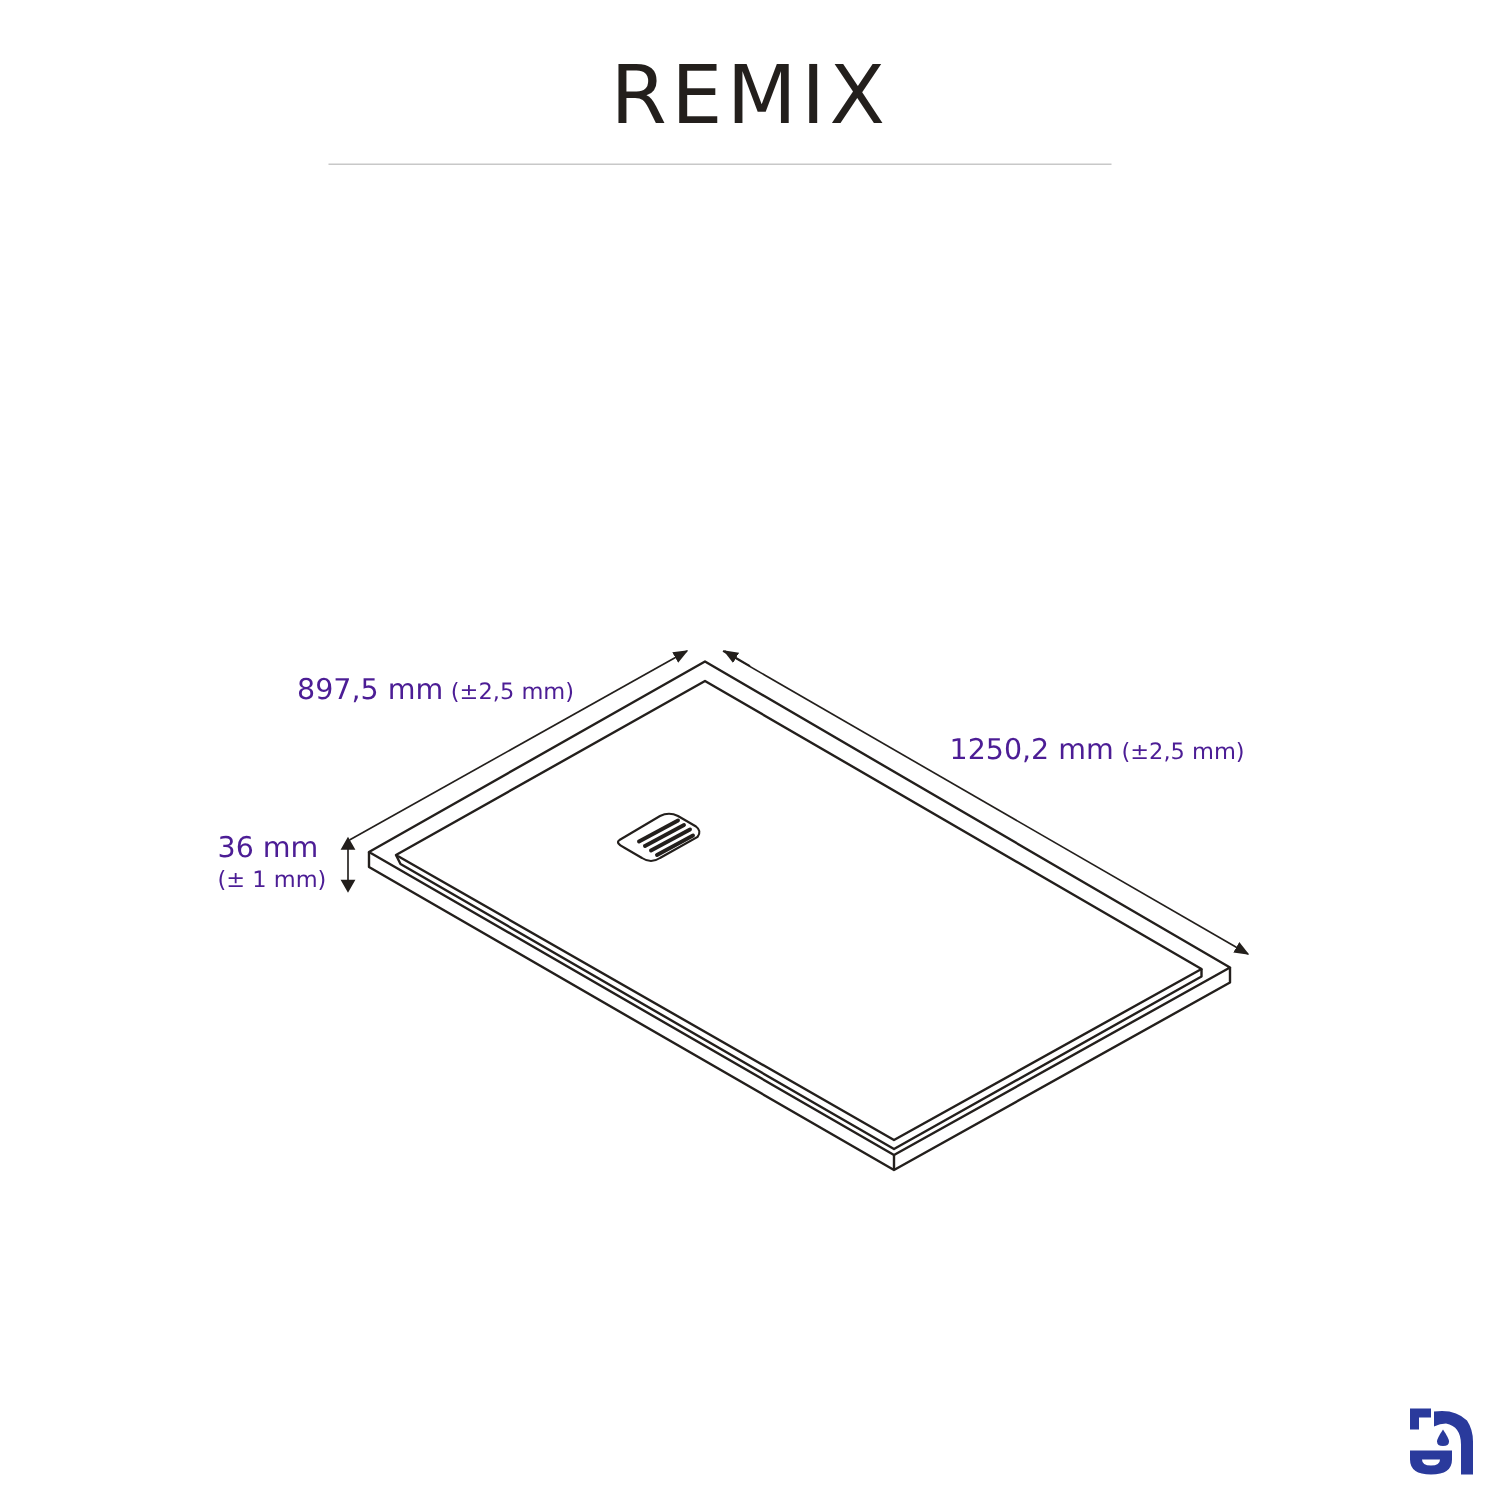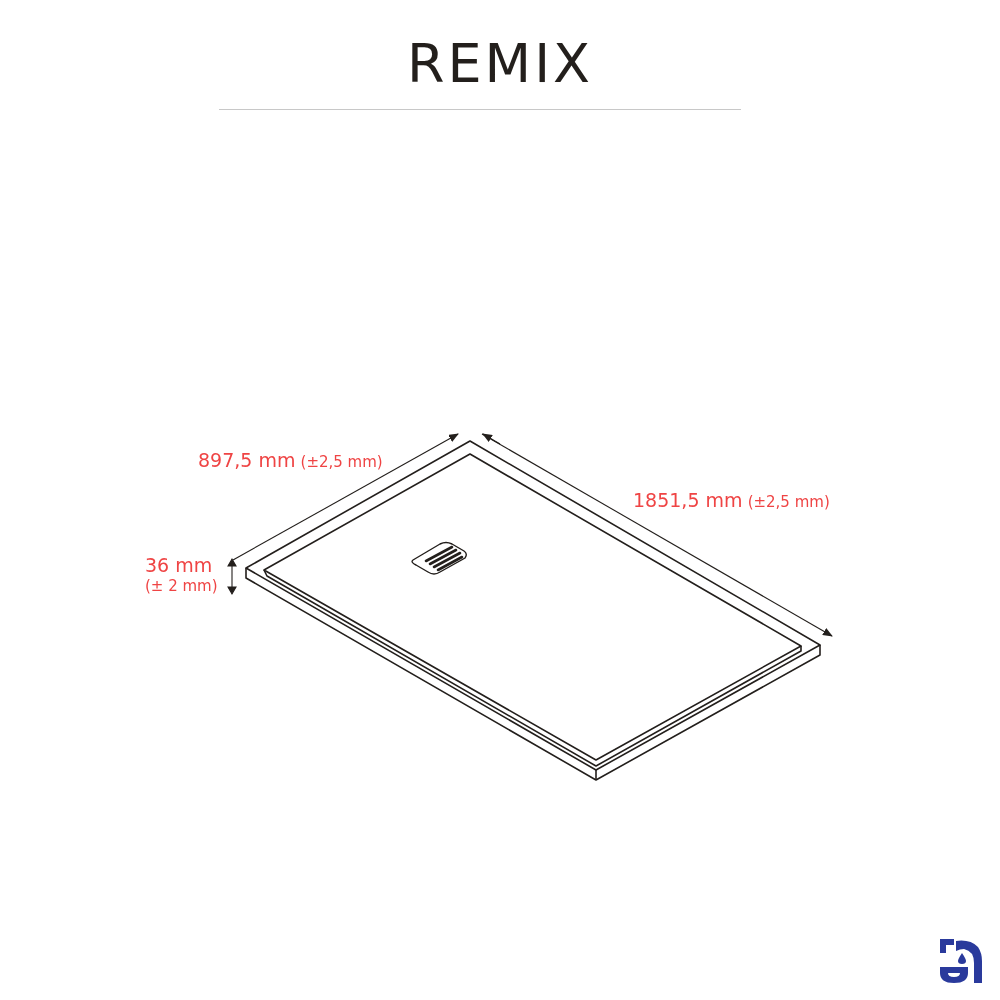--- a/index.html
+++ b/index.html
@@ -1,20 +1,20 @@
 <!DOCTYPE html>
 <html><head>
 <meta charset="utf-8">
 <style>
   html, body { margin:0; padding:0; background:#ffffff; }
   body { width:1000px; height:1000px; position:relative; overflow:hidden; font-family:"DejaVu Sans", sans-serif; color:#231f1c; }
   .title { position:absolute; top:32px; left:0; width:1000px; text-align:center; font-size:54px; letter-spacing:3px; font-weight:400; color:#231f1c; line-height:64px; }
   .rule { position:absolute; top:109px; left:219px; width:522px; height:1px; background:#c8c8c8; }
   svg.drawing { position:absolute; left:0; top:0; }
-  .label { position:absolute; color:#ef4444; white-space:nowrap; }
+  .label { position:absolute; color:#4c1d95; white-space:nowrap; }
   .dim-main { font-size:19px; }
   .dim-tol { font-size:15px; }
   .w-label { left:198px; top:449px; }
   .l-label { left:633px; top:489px; }
   .h-label { left:145px; top:555px; line-height:21px; }
   .logo { position:absolute; left:938px; top:937px; width:46px; height:48px; }
 </style>
 </head>
 <body>
 
@@ -57,27 +57,27 @@
     <path d="M228,587 L232,594 L236,587 Z" fill="#231f1c"></path>
   </g>
 </svg>
 
 <div class="label w-label">
   <span class="dim-main">897,5 mm</span>
   <span class="dim-tol">(±2,5 mm)</span>
 </div>
 
 <div class="label l-label">
-  <span class="dim-main">1851,5 mm</span>
+  <span class="dim-main">1250,2 mm</span>
   <span class="dim-tol">(±2,5 mm)</span>
 </div>
 
 <div class="label h-label">
   <div class="dim-main">36 mm</div>
-  <div class="dim-tol">(± 2 mm)</div>
+  <div class="dim-tol">(± 1 mm)</div>
 </div>
 
 <svg class="logo" viewBox="0 0 46 48">
   <g fill="#2a3a9c">
     <path d="M2,2 H16 V8 H8 V16 H2 Z"></path>
     <path d="M18,4 Q32,2 40,10 Q44,16 44,24 V46 H36 V26 Q36,14 26,12 Q22,12 18,14 Z"></path>
     <path d="M2,30 H30 V36 Q30,46 16,46 Q2,46 2,36 Z M10,36 Q10,40 16,40 Q22,40 22,36 Z" fill-rule="evenodd"></path>
     <path d="M24,16 Q28,22 28,24 Q28,27 24,27 Q20,27 20,24 Q20,22 24,16 Z"></path>
   </g>
 </svg>

